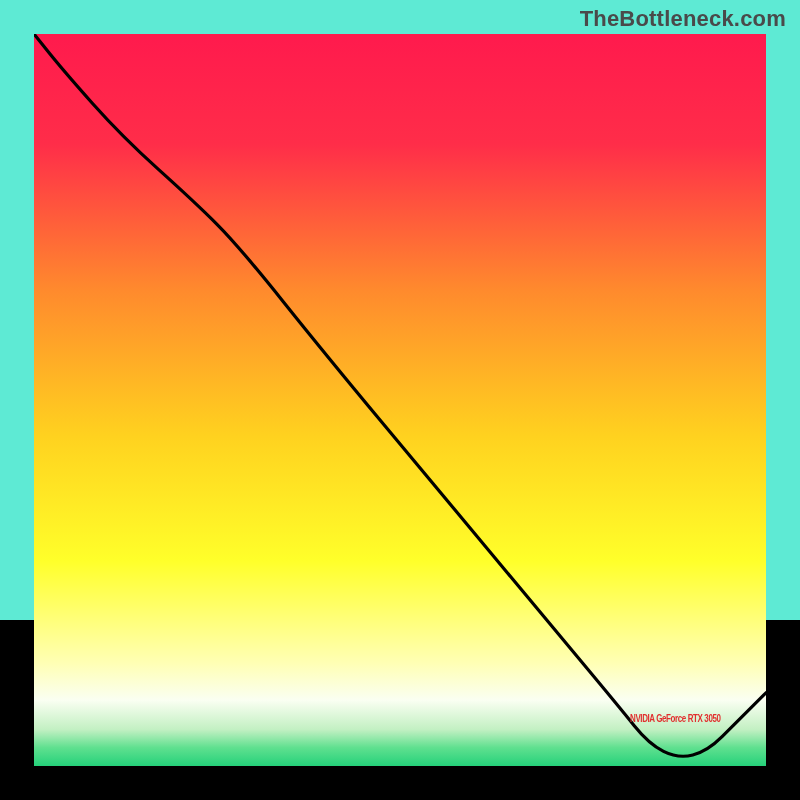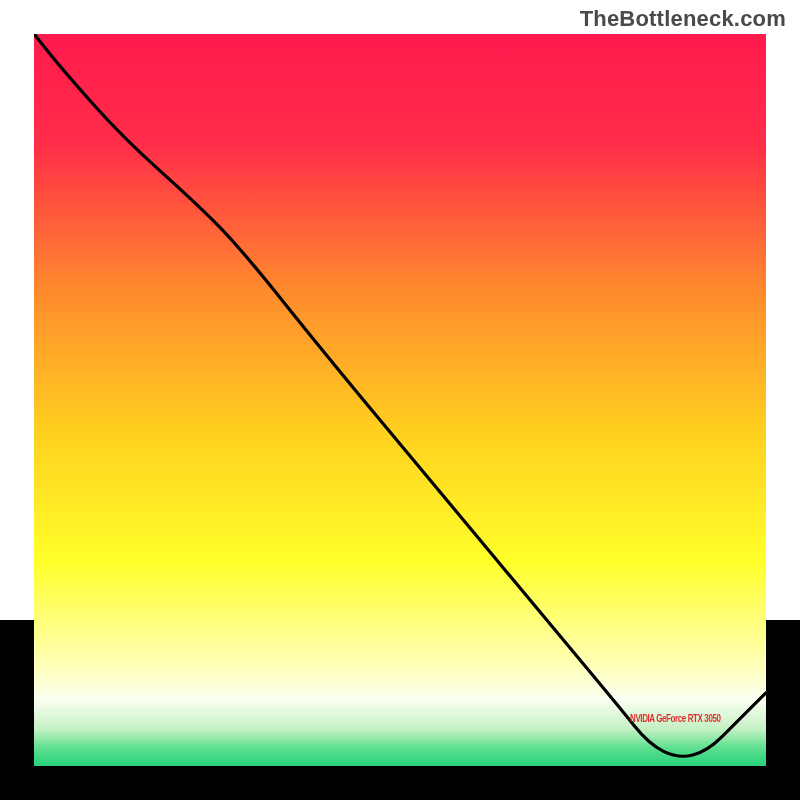--- a/index.html
+++ b/index.html
@@ -10,21 +10,21 @@
     background: #000000;
     overflow: hidden;
     font-family: Arial, Helvetica, sans-serif;
   }
   .frame {
     position: absolute;
     left: 0;
     top: 0;
     width: 800px;
     height: 620px;
-    background: #ffffff;
+    background: #5eead4;
   }
   .watermark {
     position: absolute;
     top: 6px;
     right: 14px;
     color: #4a4a4a;
     font-size: 22px;
     font-weight: 600;
     letter-spacing: 0.2px;
     user-select: none;

